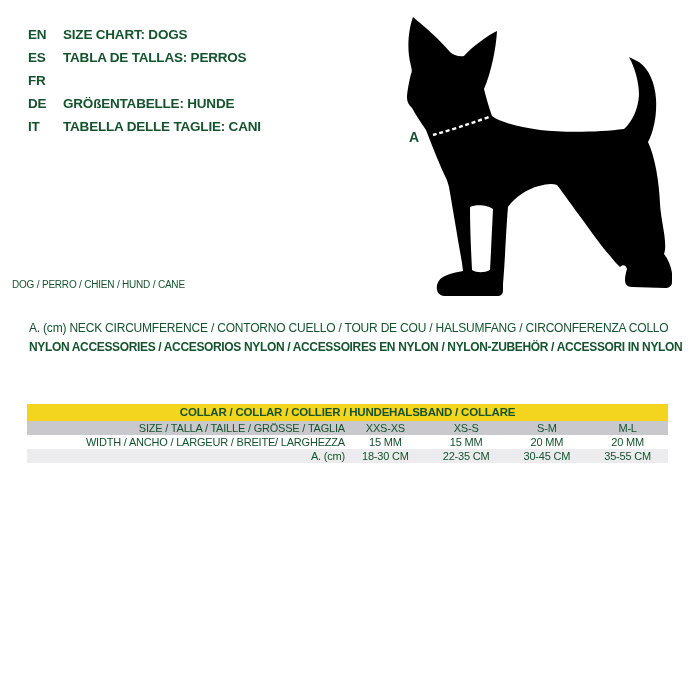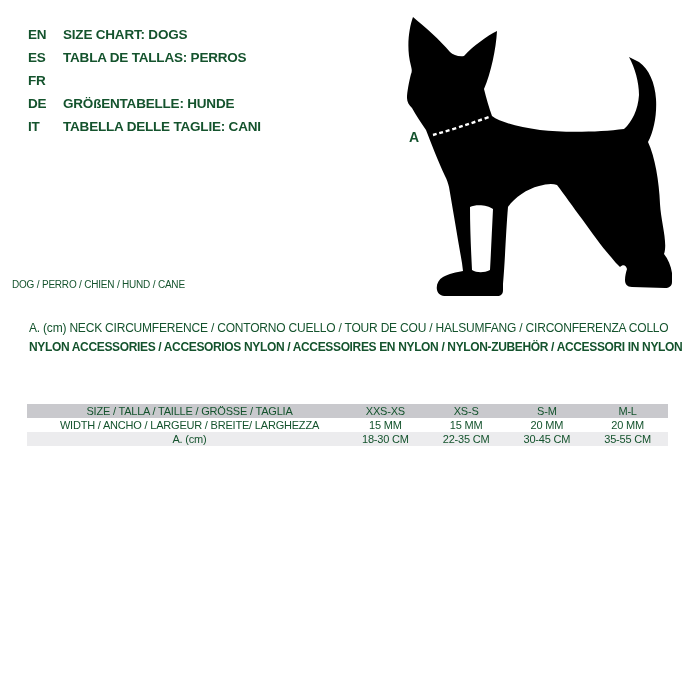--- a/index.html
+++ b/index.html
@@ -26,21 +26,21 @@
   
   .size-table{position:absolute;left:27px;top:404px;width:641px;font-size:11px;}
   .t-header{
     height:17px;line-height:17px;background:var(--header-yellow,#F3D41E);
     font-weight:700;font-size:11.5px;text-align:center;letter-spacing:-0.2px;
   }
   .t-row{display:flex;height:14px;line-height:14px;letter-spacing:-0.2px;}
   .t-row.r0{background:var(--row-gray,#C9C9CD);}
   .t-row.r1{background:#ffffff;}
   .t-row.r2{background:var(--row-light,#ECECEE);}
-  .t-label{flex:0 0 311px;padding-left:7px;text-align:center;}
+  .t-label{flex:0 0 311px;padding-left:7px;text-align:right;}
   .t-val{flex:1 1 0;text-align:center;}
 </style>
 </head>
 <body>
 
 <div class="page">
 
   <div class="lang-block">
     <div class="lang-row">
       <span class="lang-code">EN</span>
@@ -119,20 +119,21 @@
     <path class="collar-line" d="M 433 135 Q 458 128 489 117"></path>
   </svg>
 
   <span class="neck-marker">A</span>
 
   <div class="species-caption">DOG / PERRO / CHIEN / HUND / CANE</div>
   <div class="measure-note">A. (cm) NECK CIRCUMFERENCE / CONTORNO CUELLO / TOUR DE COU / HALSUMFANG / CIRCONFERENZA COLLO</div>
   <div class="material-note">NYLON ACCESSORIES / ACCESORIOS NYLON / ACCESSOIRES EN NYLON / NYLON-ZUBEHÖR / ACCESSORI IN NYLON</div>
 
   <div class="size-table">
+    <div class="t-header">COLLAR / COLLAR / COLLIER / HUNDEHALSBAND / COLLARE</div>
 
     <div class="t-row r0">
       <div class="t-label">SIZE / TALLA / TAILLE / GRÖSSE / TAGLIA</div>
       <div class="t-val">XXS-XS</div>
       <div class="t-val">XS-S</div>
       <div class="t-val">S-M</div>
       <div class="t-val">M-L</div>
     </div>
 
     <div class="t-row r1">

